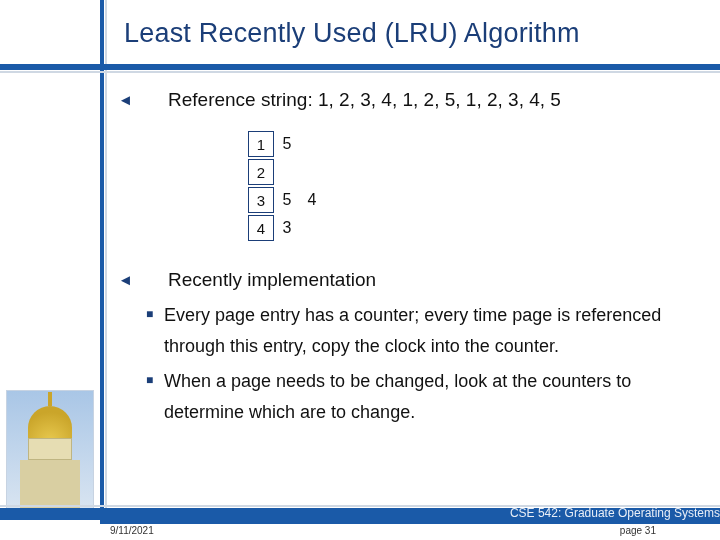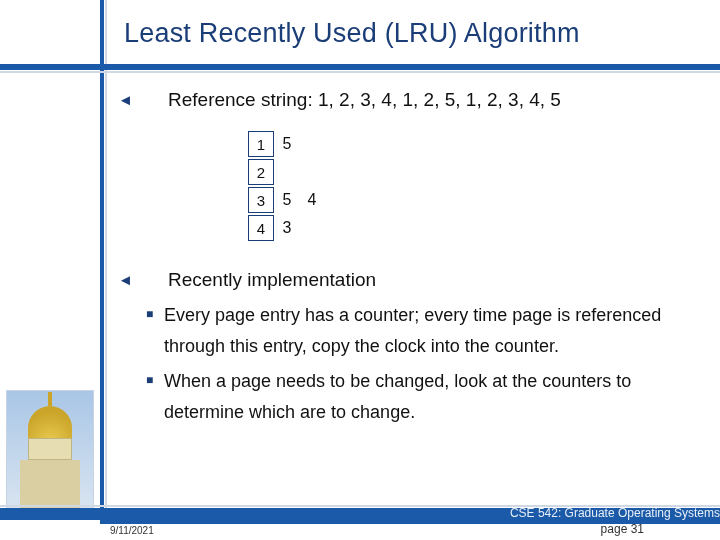--- a/index.html
+++ b/index.html
@@ -32,21 +32,21 @@
   .b2 { display: flex; align-items: flex-start; font-size: 18px; color: #111; margin-bottom: 4px; }
   .b2 .mk { width: 18px; flex: none; color: #1b3e78; font-size: 12px; line-height: 24px; padding-top: 2px; }
   .b2 .tx { flex: 1; line-height: 31px; }
 
   
   .footbar { position: absolute; left: 0; bottom: 16px; width: 720px; height: 16px; border-top: 6px solid #1a5aa8; background: #1a5aa8; }
   .footbar2 { position: absolute; left: 0; bottom: 33px; width: 720px; height: 2px; background: #cfd8e3; }
   .foot { position: absolute; left: 0; bottom: 0; width: 720px; height: 16px; background: #fff; }
   .date { position: absolute; left: 110px; bottom: 4px; font-size: 10px; color: #333; }
   .course { position: absolute; left: 0; bottom: 20px; width: 720px; text-align: right; font-size: 12px; color: #e8eef7; }
-  .page { position: absolute; right: 12px; bottom: 4px; font-size: 12px; color: #333; }
+  .page { position: absolute; right: 0; bottom: 4px; font-size: 10px; color: #333; }
 
   
   .dome { position: absolute; left: 6px; bottom: 30px; width: 88px; height: 120px; }
   .dome .sky { position: absolute; inset: 0; background: linear-gradient(#a9c6e6, #d8e4f1); border: 1px solid #c7d3e2; }
   .dome .base { position: absolute; bottom: 0; left: 14px; width: 60px; height: 50px; background: #d9cfa2; }
   .dome .drum { position: absolute; bottom: 50px; left: 22px; width: 44px; height: 22px; background: #e6ddb3; border: 1px solid #bfb582; }
   .dome .cap { position: absolute; bottom: 72px; left: 22px; width: 44px; height: 32px; background: radial-gradient(circle at 50% 110%, #e8c94f 0%, #caa52a 70%); border-top-left-radius: 22px; border-top-right-radius: 22px; }
   .dome .spire { position: absolute; bottom: 104px; left: 42px; width: 4px; height: 14px; background: #caa52a; }
   .leftwhite { position:absolute; left:0; bottom:0; width:100px; height:20px; background:#fff;}
 </style>

